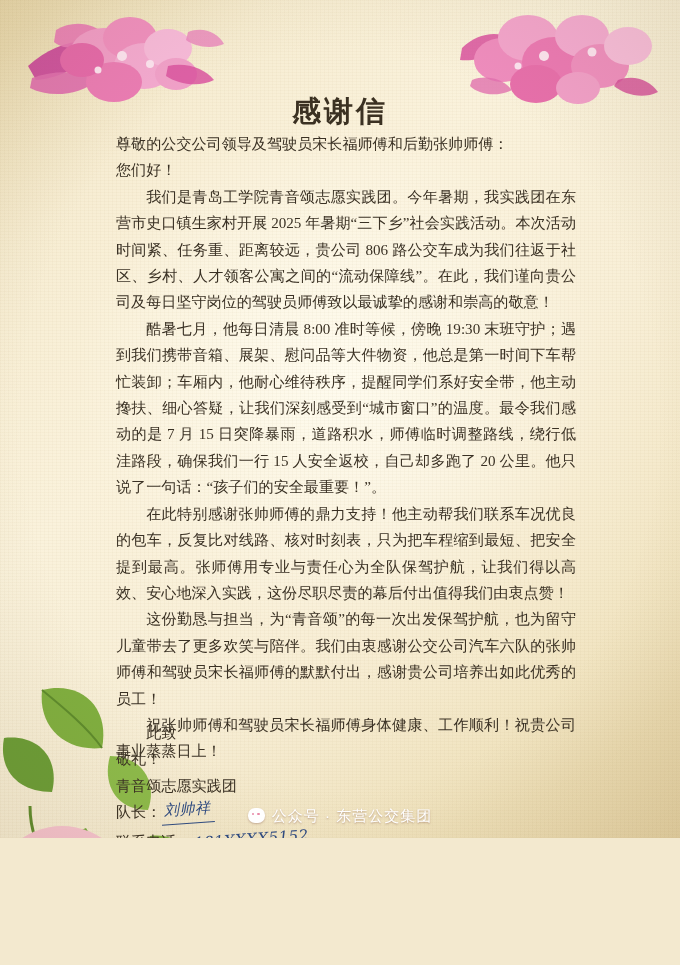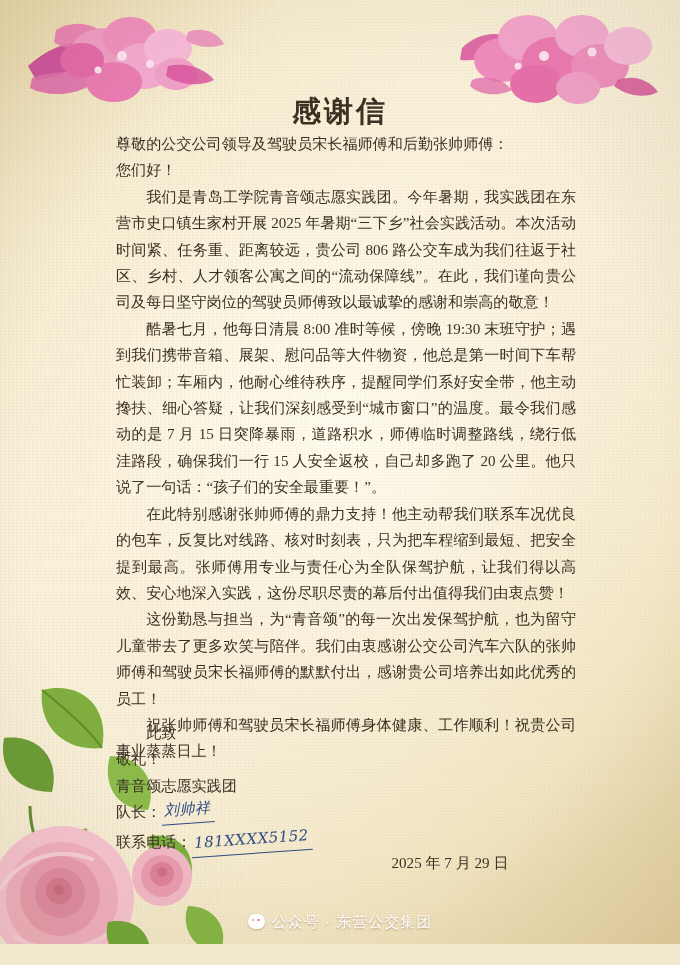--- a/index.html
+++ b/index.html
@@ -9,21 +9,21 @@
   body {
     width: 680px;
     height: 965px;
     overflow: hidden;
     font-family: "Liberation Serif", "DejaVu Serif", serif;
     background: #f3e9cf;
   }
   #page {
     position: relative;
     width: 680px;
-    height: 944px;
+    height: 838px;
     overflow: hidden;
     background:
       radial-gradient(ellipse 70% 55% at 50% 45%, rgba(255,252,240,0.95) 0%, rgba(250,240,215,0.55) 55%, rgba(238,221,180,0.15) 100%),
       linear-gradient(135deg, #e9d9ad 0%, #f5ecd2 18%, #fbf5e2 38%, #f7efd9 60%, #efe2bd 82%, #e3d0a2 100%);
   }
   
   #grain {
     position: absolute;
     inset: 0;
     background-image:

